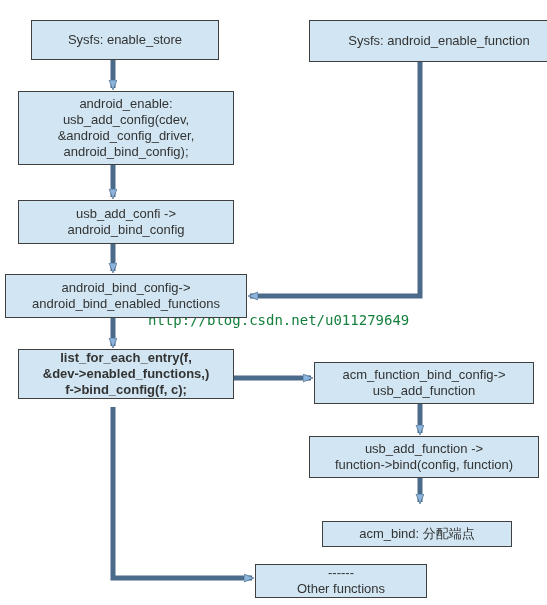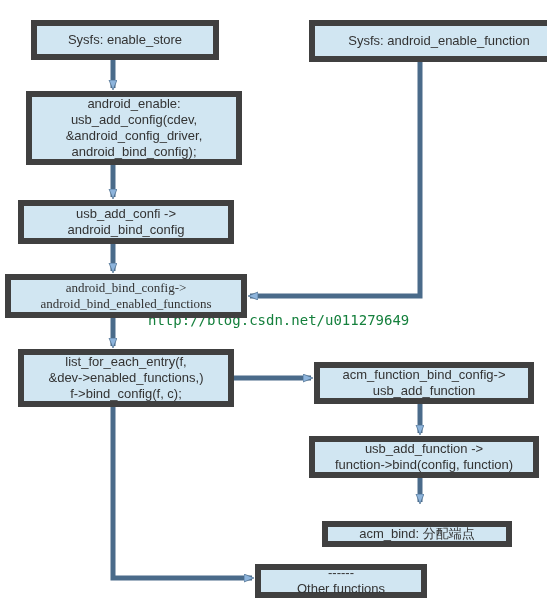--- a/index.html
+++ b/index.html
@@ -9,21 +9,21 @@
   font-size: 13px;
   color: #333;
   background: #fff;
   width: 547px;
   height: 605px;
   position: relative;
 }
 .box {
   position: absolute;
   background: #d1e6f2;
-  border: 6px solid #404040;
+  border: 1px solid #404040;
   text-align: center;
   display: flex;
   align-items: center;
   justify-content: center;
   padding: 6px 8px;
   box-sizing: border-box;
   line-height: 1.25;
   white-space: pre-line;
 }
 .watermark {
@@ -42,29 +42,29 @@
   pointer-events: none;
 }
 </style>
 </head>
 <body>
 
 <div class="watermark" style="left:148px; top:312px;">http://blog.csdn.net/u011279649</div>
 
 <div class="box" style="left:31px; top:20px; width:188px; height:40px;">Sysfs: enable_store</div>
 <div class="box" style="left:309px; top:20px; width:260px; height:42px;">Sysfs: android_enable_function</div>
-<div class="box" style="left:18px; top:91px; width:216px; height:74px;margin-left:8px;">android_enable:
+<div class="box" style="left:18px; top:91px; width:216px; height:74px;">android_enable:
 usb_add_config(cdev,
     &amp;android_config_driver,
 android_bind_config);</div>
 <div class="box" style="left:18px; top:200px; width:216px; height:44px;">usb_add_confi -&gt;
 android_bind_config</div>
-<div class="box" style="left:5px; top:274px; width:242px; height:44px;font-family:Liberation Serif, serif;">android_bind_config-&gt;
+<div class="box" style="left:5px; top:274px; width:242px; height:44px;">android_bind_config-&gt;
 android_bind_enabled_functions</div>
-<div class="box" style="left:18px; top:349px; width:216px; height:58px;">list_for_each_entry(f,
+<div class="box" style="left:18px; top:349px; width:216px; height:50px;font-weight:bold;">list_for_each_entry(f,
 &amp;dev-&gt;enabled_functions,)
 f-&gt;bind_config(f, c);</div>
 <div class="box" style="left:314px; top:362px; width:220px; height:42px;">acm_function_bind_config-&gt;
 usb_add_function</div>
 <div class="box" style="left:309px; top:436px; width:230px; height:42px;">usb_add_function -&gt;
 function-&gt;bind(config, function)</div>
 <div class="box" style="left:322px; top:521px; width:190px; height:26px;">acm_bind: 分配端点</div>
 <div class="box" style="left:255px; top:564px; width:172px; height:34px;">------
 Other functions</div>
 

